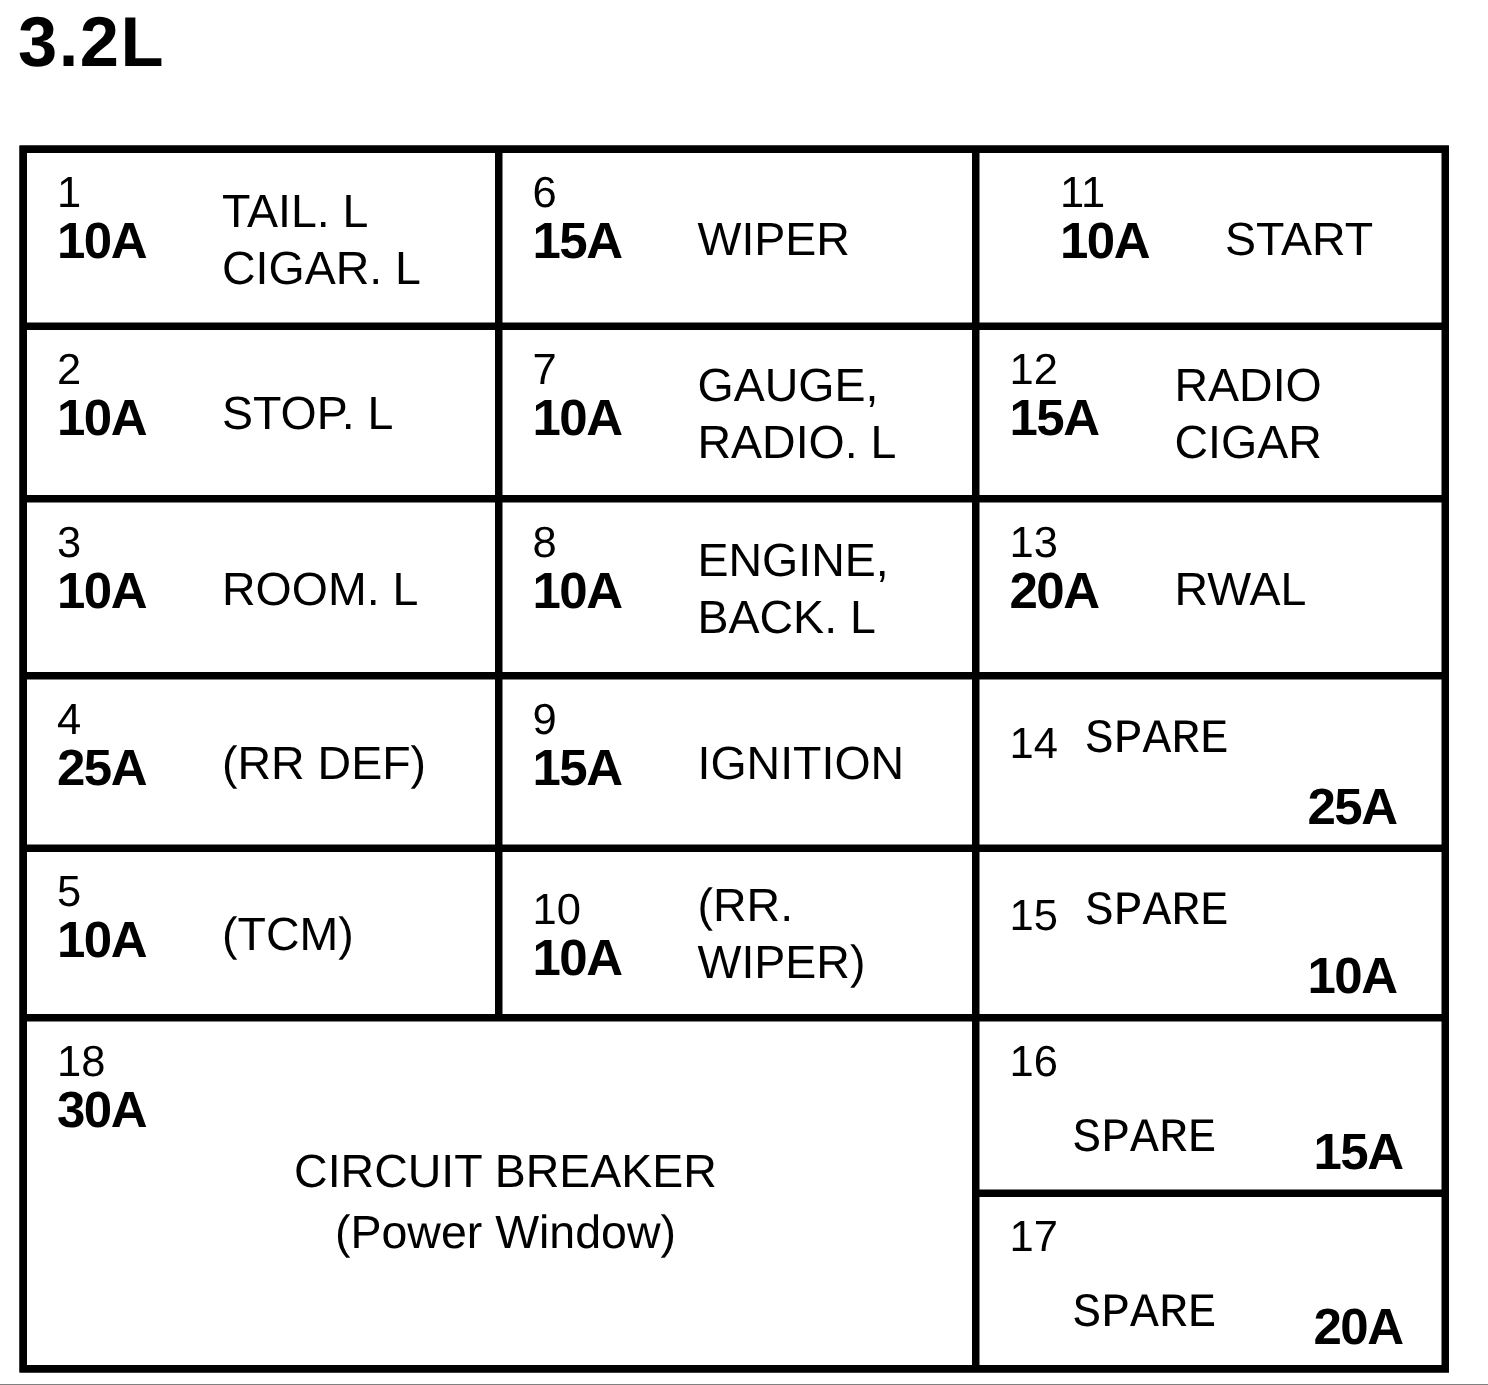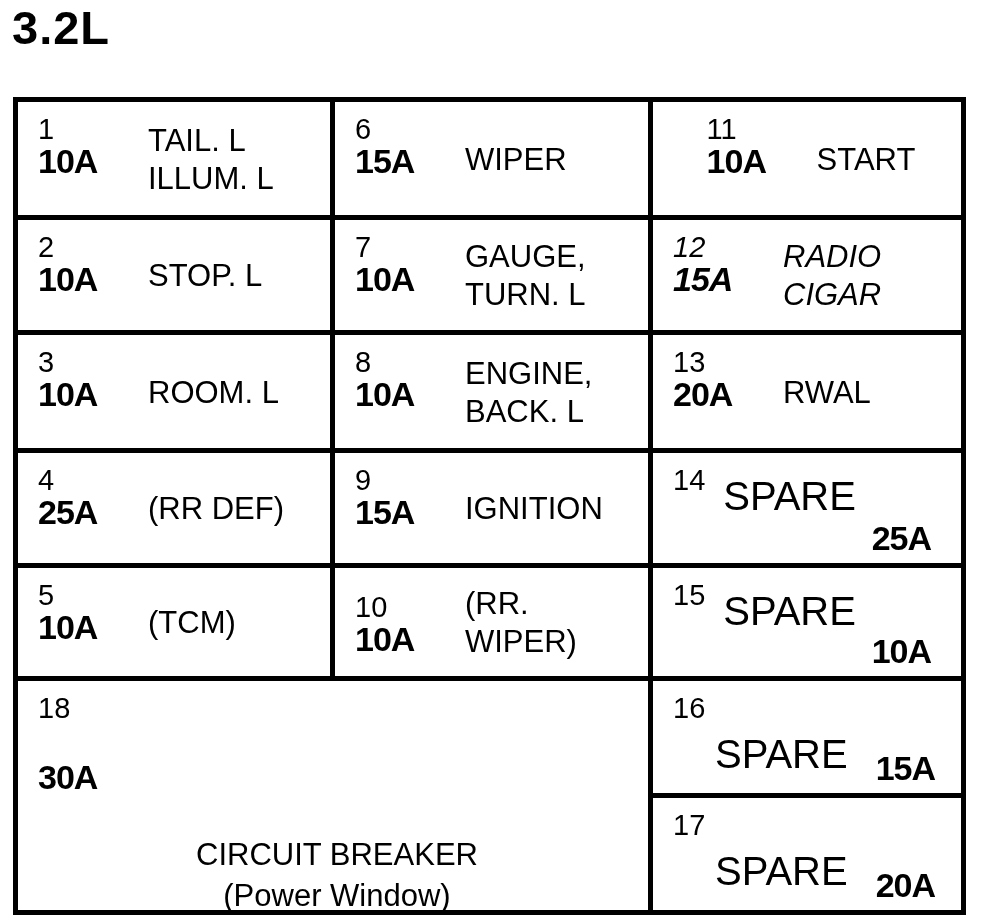--- a/index.html
+++ b/index.html
@@ -15,39 +15,39 @@
     position:absolute; left:13px; top:97px; width:953px; height:818px;
     box-sizing:border-box; background:#000000; border:5px solid #000000;
     display:grid;
     grid-template-columns:312px 313px 1fr;
     grid-template-rows:113px 110px 113px 110px 108px 112px 1fr;
     gap:5px;
   }
   .cell { background:#ffffff; box-sizing:border-box; padding:12px 12px 8px 20px; overflow:hidden; }
   
   .c1{grid-area:1/1;} .c6{grid-area:1/2;} .c11{grid-area:1/3;justify-content:center;}
-  .c2{grid-area:2/1;} .c7{grid-area:2/2;} .c12{grid-area:2/3;font-style:italic;}
+  .c2{grid-area:2/1;} .c7{grid-area:2/2;} .c12{grid-area:2/3;}
   .c3{grid-area:3/1;} .c8{grid-area:3/2;} .c13{grid-area:3/3;}
   .c4{grid-area:4/1;} .c9{grid-area:4/2;} .c14{grid-area:4/3;}
   .c5{grid-area:5/1;} .c10{grid-area:5/2;align-items:center;} .c15{grid-area:5/3;}
-  .c18{grid-area:6/1/8/3;gap:37px;} .c16{grid-area:6/3;padding-left:20px;} .c17{grid-area:7/3;}
+  .c18{grid-area:6/1/8/3;} .c16{grid-area:6/3;padding-left:20px;} .c17{grid-area:7/3;}
 
   .num  { font-size:29px; line-height:1.05; display:block; }
   .amp  { font-size:34px; font-weight:bold; line-height:1.0; letter-spacing:-1px; white-space:nowrap; display:block; }
 
   
   .fuse { display:flex; gap:14px; }
   .fuse .stack { display:flex; flex-direction:column; flex:0 0 auto; min-width:96px; }
   .fuse .label { align-self:center; font-size:31px; line-height:1.22; padding-bottom:2px; }
   .fuse .label span { display:block; white-space:nowrap; }
 
   
   .spare { display:flex; flex-direction:column; }
-  .spare .row1 { display:flex; gap:18px; align-items:flex-start; }
-  .spare-label { font-size:40px; margin-top:9px; white-space:nowrap; }
+  .spare .row1 { display:flex; gap:18px; align-items:flex-end; }
+  .spare-label { font-size:32px; margin-top:9px; white-space:nowrap;font-family:Liberation Mono, monospace; }
   .spare.inline .amp { margin-top:auto; align-self:flex-end; padding-right:18px; }
   .spare.stacked .row2 { display:flex; justify-content:space-between; align-items:flex-end;
                          margin-top:auto; padding-left:42px; }
   .spare.stacked .spare-label { margin-bottom:8px; }
   .spare.stacked .amp { padding-right:14px; }
 
   
   .breaker { display:flex; flex-direction:column; }
   .breaker .amp { align-self:flex-start; }
   .breaker-text { text-align:center; font-size:31px; line-height:1.3; margin-top:4px; }
@@ -60,21 +60,21 @@
 
 <div class="panel">
 
   <div class="cell fuse c1">
     <div class="stack">
       <span class="num">1</span>
       <span class="amp">10A</span>
     </div>
     <div class="label">
       <span>TAIL. L</span>
-      <span>ILLUM. L</span>
+      <span>CIGAR. L</span>
     </div>
   </div>
 
   <div class="cell fuse c6">
     <div class="stack">
       <span class="num">6</span>
       <span class="amp">15A</span>
     </div>
     <div class="label">
       <span>WIPER</span>
@@ -104,21 +104,21 @@
     </div>
   </div>
 
   <div class="cell fuse c7">
     <div class="stack">
       <span class="num">7</span>
       <span class="amp">10A</span>
     </div>
     <div class="label">
       <span>GAUGE,</span>
-      <span>TURN. L</span>
+      <span>RADIO. L</span>
     </div>
   </div>
 
   <div class="cell fuse c12">
     <div class="stack">
       <span class="num">12</span>
       <span class="amp">15A</span>
     </div>
     <div class="label">
       <span>RADIO</span>

